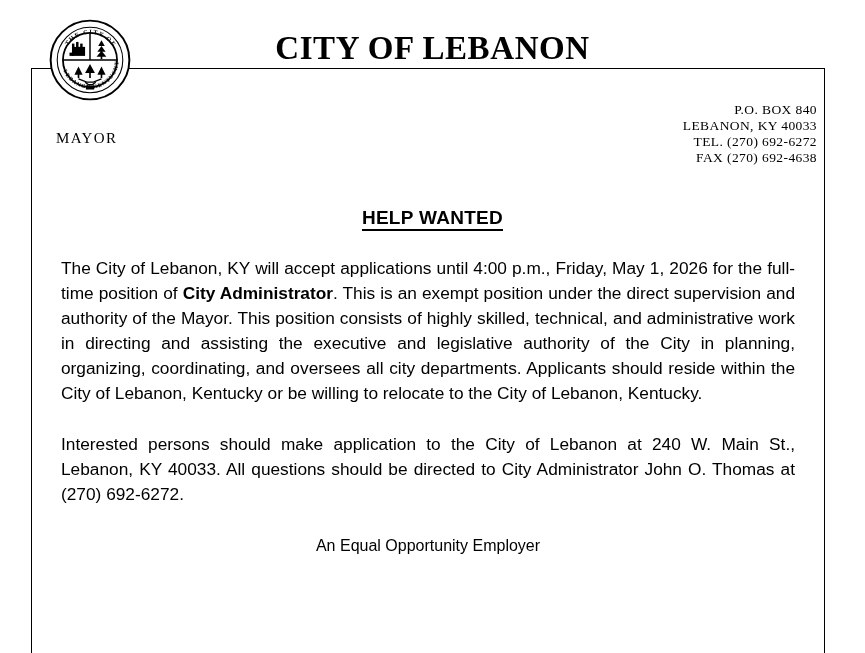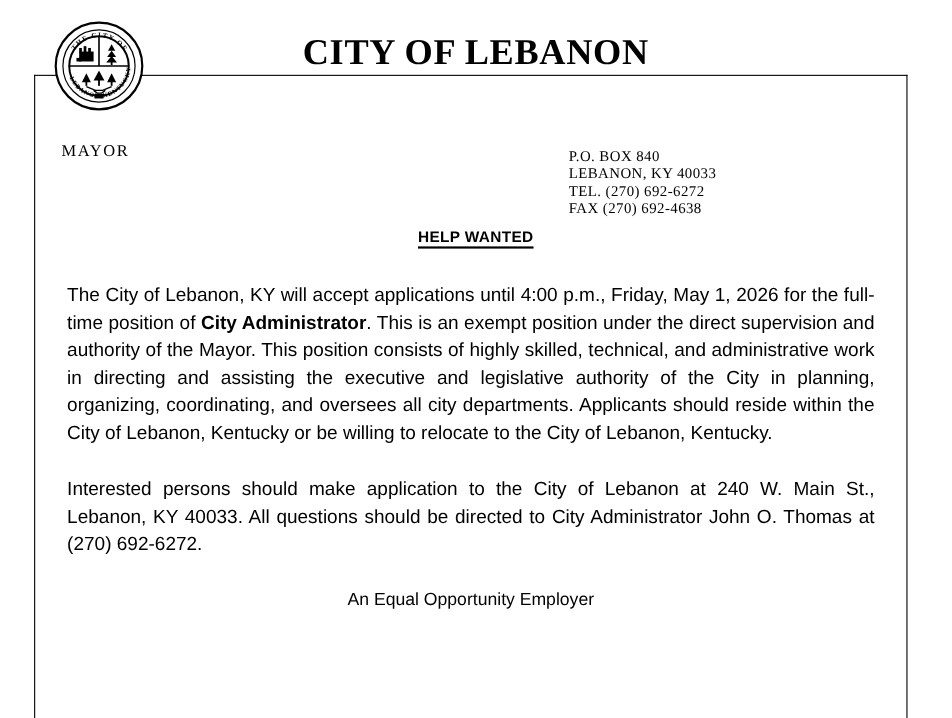--- a/index.html
+++ b/index.html
@@ -86,37 +86,36 @@
   .mayor-role {
     font-size: 15px;
     letter-spacing: 1.4px;
   }
 
   .address-block {
     position: absolute;
     right: 48px;
     top: 102px;
     width: 300px;
-    text-align: left;
+    text-align: right;
     font-family: "Liberation Serif", serif;
     font-size: 13.5px;
     line-height: 1.18;
     letter-spacing: 0.4px;
-    margin-top: 32px;
   }
   .address-block div { white-space: nowrap; }
 
   
   .doc-heading {
     position: absolute;
     left: 0;
     top: 207px;
     width: 865px;
     text-align: center;
-    font-size: 14px;
+    font-size: 19px;
     font-weight: bold;
     letter-spacing: 0.3px;
   }
   .doc-heading span {
     border-bottom: 2.5px solid #000;
     padding-bottom: 1px;
   }
 
   .body-col {
     position: absolute;

